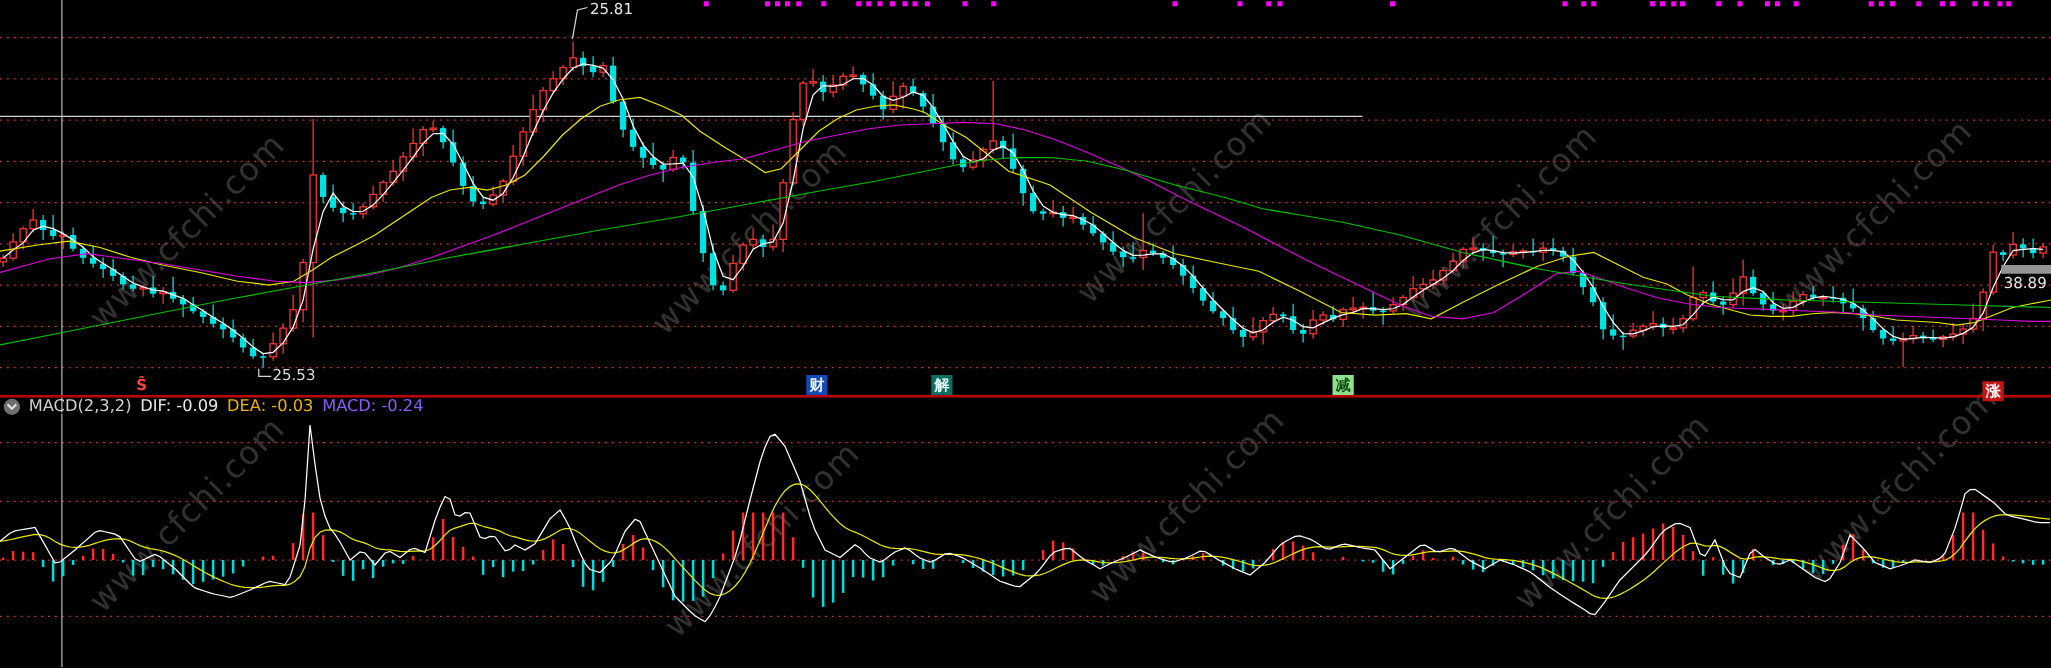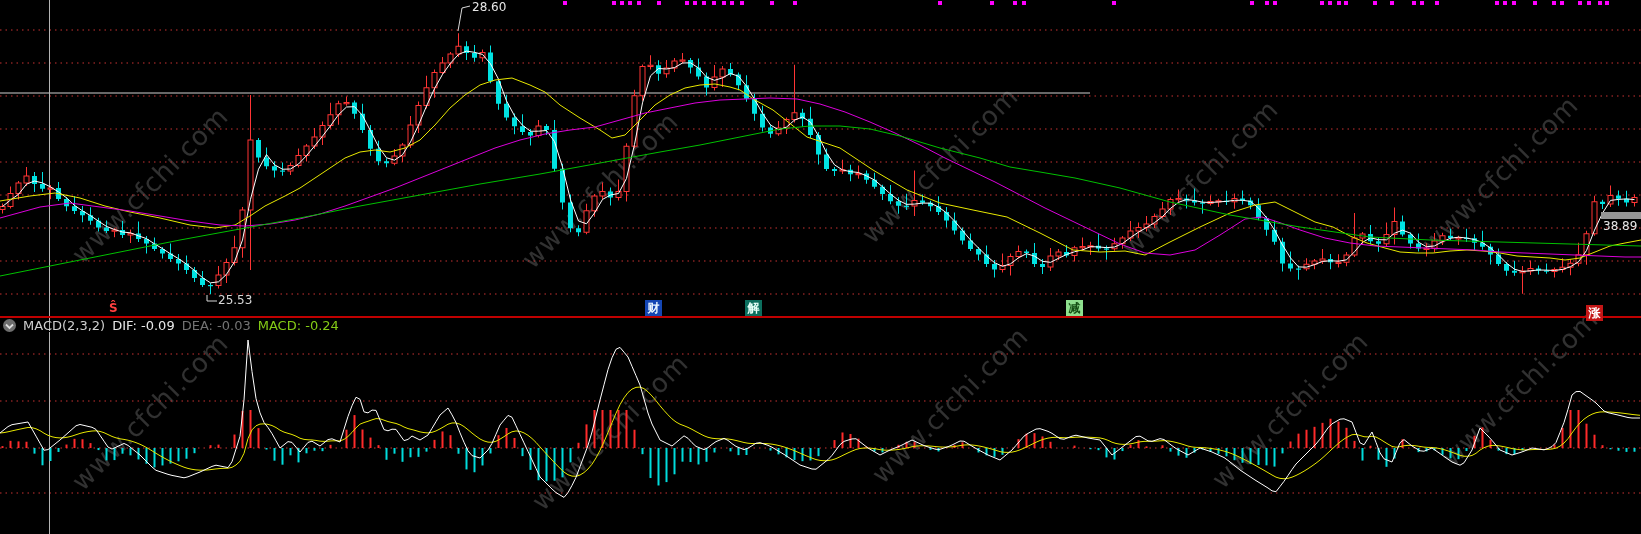--- a/index.html
+++ b/index.html
@@ -15,22 +15,22 @@
          font:bold 12px "DejaVu Sans",sans-serif;z-index:3;}
   .pricebar{position:absolute;left:1601px;top:212px;width:40px;height:7px;background:#959595;z-index:3;}
   .pricelbl{position:absolute;left:1603px;top:219px;z-index:3;}
   .smarker{position:absolute;left:109px;top:301px;color:#ff4040;font:bold 12px "DejaVu Sans",sans-serif;z-index:3;}
   .macd-row{position:absolute;left:3px;top:317px;height:16px;display:flex;align-items:center;gap:7px;
          font:13px "DejaVu Sans",sans-serif;z-index:3;text-decoration:underline;}
   .icon-circle{width:13px;height:13px;border-radius:50%;background:#6e6e6e;display:flex;
          align-items:center;justify-content:center;}
   .ind-name{color:#cfcfcf;}
   .ind-dif{color:#e8e8e8;}
-  .ind-dea{color:#737373;}
-  .ind-macd{color:#84cc16;}
+  .ind-dea{color:#eab308;}
+  .ind-macd{color:#8b5cf6;}
   .hi-lbl{left:472px;top:0px;}
   .lo-lbl{left:218px;top:293px;color:#d8d8d8;}
 </style>
 </head>
 <body>
 
 <div id="stage">
   <div id="wm-layer">
       <div class="wm" style="left: 150px; top: 185px;">www.cfchi.com</div>
       <div class="wm" style="left: 600px; top: 190px;">www.cfchi.com</div>
@@ -658,21 +658,21 @@
       <rect x="1617.5" y="448" width="2" height="2.6977511924148985" fill="#00dcdc"></rect>
       <rect x="1625.5" y="448" width="2" height="3.8848128775388204" fill="#00dcdc"></rect>
       <rect x="1633.5" y="448" width="2" height="3.7351598670091333" fill="#00dcdc"></rect>
       <polyline points="0,433 4,432.584 8,431.80608 12,430.8779562666667 16,429.983821952 20,429.11925843157337 24,428.2804215021355 28,427.4639667068579 32,427.6712980937899 36,428.7693234592443 40,430.6422525860131 44,433.18934798512555 48,435.3227327470592 52,436.7627774899415 56,437.59961641624915 60,437.91166628213676 64,437.72092744323675 68,437.09276243117154 72,436.0840366484526 76,434.74422299526486 80,433.40865047646867 84,432.3690553262924 88,431.5869604868156 92,431.02889091764723 96,430.8258017650198 100,431.41178086890056 104,432.6842493559435 108,434.5539636063375 112,436.4406150041803 116,437.8393350536369 120,438.81355482999743 124,439.41845936876445 128,440.1960596508251 132,441.28857189621783 136,442.6550575497095 140,444.25990006824725 144,446.1761130593751 148,448.3632183616563 152,450.785999974641 156,453.327153311271 160,455.7112900474724 164,457.958822341301 168,460.08750877026523 172,462.07813263013077 176,463.91397538821377 180,465.615158587746 184,467.19918797133903 188,468.44729353506494 192,469.3251453755065 196,469.8808764766907 200,470.15636253472087 204,470.1533687385405 208,469.9080974691969 212,469.4520447982013 216,468.89927897443516 220,468.52237270775856 224,468.29846425574993 228,468.2076639025024 232,467.3573342618438 236,464.9708808078041 240,461.2479996361229 244,453.28575968342693 248,438.55861092458144 252,429.83170579010016 256,425.76786975167283 260,424.08947525538395 264,423.88284347218405 268,424.35307382080015 272,425.5551742240961 276,427.5370015749636 280,430.1971913702183 284,432.09555649208994 288,433.3311341481182 292,434.51008670886284 296,436.1597754367107 300,438.2190046299383 304,439.3865340280463 308,439.77828460440026 312,439.9631076058282 316,440.43590361707055 320,441.15923614685136 324,441.3725354477607 328,441.1421058395518 332,440.83763208041006 336,440.78073990995676 340,440.93924372166236 344,439.4131420378462 348,436.4214335729262 352,432.43414720844584 356,427.86020807134787 360,424.1455238792155 364,422.54803434634607 368,421.29378988132106 372,419.83859719674933 376,418.61157956117194 380,418.79207421821957 384,420.19710456985104 388,421.5754809757704 392,422.56666844892027 396,423.4550015505606 400,424.9558513489877 404,426.9895906736193 408,428.6066581717631 412,429.5677926094339 416,430.6639795702075 420,431.87766222608053 424,432.60856613669006 428,432.9194525389203 432,432.32325704219403 436,430.9379002933755 440,428.86597325523667 444,426.6083967320559 448,424.1893051568886 452,422.97612405792165 456,422.92351364467754 460,424.21488544229805 464,426.5594503347993 468,429.70422179127536 472,433.07067295840955 476,436.1554854738163 480,438.9952723622202 484,440.9458869551316 488,442.1229216509645 492,442.2889418363391 496,441.23737939761503 500,439.1265200759251 504,436.66607246605486 508,433.9014830454677 512,431.7389569162236 516,430.9668925171145 520,431.40452982322296 524,432.89460761287063 528,435.30030862319745 532,438.5026018355151 536,442.39793026356483 540,446.8961993293014 544,451.3296934164922 548,455.7068332723482 552,460.0349449469429 556,464.26840210384034 560,468.2635098303411 564,472.05125355239676 568,474.7225905905852 572,476.1106538138091 576,476.26960215134727 580,475.0212205383388 584,472.54846186835476 588,469.010495158802 592,464.19913078815773 596,457.93324378569724 600,450.4019220935566 604,441.87367222139426 608,432.478094832613 612,422.7634425043733 616,413.20669497880476 620,404.65182463156015 624,397.83308742945735 628,392.5247860636279 632,389.1198972086896 636,387.37097723822666 640,387.0627501972572 644,388.61459267161376 648,391.784695624304 652,395.97268519314446 656,400.6562361180357 660,405.77092542269105 664,410.4807051177412 668,414.83821345243484 672,418.8892457036183 676,421.97364376214796 680,424.2170700730687 684,425.7288509635698 688,427.36310033830574 692,429.356897294326 696,431.57250064606365 700,433.70807556207535 704,435.77402573900554 708,437.31140239293484 712,438.2329200818533 716,438.6706404712124 720,438.84345720995475 724,438.78580777266063 728,438.9956527622148 732,439.59421790312683 736,440.4789695757203 740,441.45670353087667 744,442.5153320718627 748,443.2483389025206 752,443.5660548451929 756,443.5224677153178 760,443.41121357899317 764,443.48775581372405 768,443.7276808912733 772,444.17908237540775 776,444.88380166660477 780,445.80890744994616 784,446.9257494814532 788,448.2354020488643 792,449.7214664491786 796,451.3610091441187 800,453.1340779553833 804,454.8499811545168 808,456.5161502710963 812,458.1390507358538 816,459.5769741401928 820,460.41196750196775 824,460.7224117267119 828,460.57649820223935 832,459.8948867692816 836,458.608551489275 840,456.7961064623359 844,454.79261262223224 848,452.88957298134204 852,451.0739284937676 856,449.4743177895778 860,448.4826564769327 864,448.0199111349314 868,448.01732268739033 872,448.3184040713629 876,448.8836782087524 880,449.67880004161464 884,450.11055603620474 888,450.2261837514981 892,450.09277986380334 896,449.7687184815089 900,449.2787850789128 904,448.5925430186541 908,447.7355124262291 912,446.7298958108193 916,446.0950093554128 920,445.78265813920916 924,445.75091258111195 928,445.9032939455674 932,446.1958657326436 936,446.6104031873999 940,446.96438410637126 944,447.099014172543 948,447.04280899677906 952,446.77724382719776 956,446.28620212966206 960,445.598995852806 964,445.03112639194126 968,444.85707996098887 972,445.0256595660603 976,445.4823238224725 980,446.15962172555106 984,447.0288709012294 988,448.0651176840696 992,449.18331905180725 996,450.37282090840563 1000,451.6243541903129 1004,452.27985481223885 1008,452.41680701998115 1012,452.1026221073836 1016,451.2292812334237 1020,449.8694746730786 1024,448.0864429655784 1028,446.17520538005317 1032,444.23242868064625 1036,442.26221295216226 1040,440.49479193504783 1044,439.1304689834916 1048,438.11684134897104 1052,437.49498530693813 1056,437.3006372170362 1060,437.47822104548817 1064,437.7060523095747 1068,437.70426550933 1072,437.5027109931171 1076,437.2073585640119 1080,437.0704019506903 1084,437.0712496971006 1088,437.19198723647753 1092,437.3836955624021 1096,437.63714847262315 1100,437.94431917118214 1104,438.8615576789285 1108,440.30955518066776 1112,442.219313007181 1116,443.48080231624743 1120,444.1782980151353 1124,444.3851192731677 1128,444.1650537676559 1132,443.57359677786064 1136,442.65902919673874 1140,441.8150220678294 1144,441.38406919901155 1148,441.31247353647336 1152,441.31518531006515 1156,441.1442112197567 1160,440.822130427855 1164,440.6552534722338 1168,440.9100705208434 1172,441.5317613531338 1176,442.4426323772264 1180,443.515090168187 1184,444.72812844632267 1188,446.06347174830074 1192,446.92188708768833 1196,447.36537509962216 1200,447.4478763366713 1204,447.69298574623735 1208,448.07956426589317 1212,448.58922091132706 1216,449.27262219285456 1220,450.10718130778343 1224,451.07324773777157 1228,452.28572553186126 1232,453.7565812127193 1236,455.4522256550658 1240,457.3434363199072 1244,459.3354562649859 1248,461.41518028387105 1252,463.5712068469678 1256,465.786949956862 1260,468.03464646246994 1264,470.31014242234886 1268,472.6098239074435 1272,474.9819753709044 1276,477.15531857268684 1280,478.37012715823755 1284,478.7510106276667 1288,478.32837924607 1292,477.18068994408094 1296,475.4672002513504 1300,473.45646421867485 1304,471.18712387024715 1308,468.692797767115 1312,466.00273405739006 1316,463.14237862992934 1320,460.0255360747052 1324,456.5772163849935 1328,452.8405115882777 1332,449.0695784151349 1336,445.4855332211674 1340,442.0640805690823 1344,439.0397500951016 1348,436.61658258273843 1352,434.7164268469824 1356,434.4152913568747 1360,435.505303480481 1364,436.71361402801847 1368,436.93284420437607 1372,436.2915744578072 1376,437.08566977829224 1380,439.12853270711423 1384,441.6858234551894 1388,444.11866640601477 1392,446.44323977323285 1396,447.21761860271255 1400,446.6433281843599 1404,445.7276955203931 1408,445.347095102742 1412,445.4319727393855 1416,445.8178162832654 1420,446.4655001664409 1424,447.0809851448036 1428,447.40845707597913 1432,447.4853576561018 1436,447.9162611608086 1440,448.6551472099035 1444,449.661978072616 1448,450.90192092317596 1452,452.3446712031631 1456,453.8078639467519 1460,455.28884163367417 1464,456.26529222129653 1468,456.282804232528 1472,455.46603968229937 1476,453.32545452360046 1480,450.0331454355324 1484,447.68883652891316 1488,446.16928778015443 1492,445.41928036873435 1496,445.3907739207989 1500,445.989973311095 1504,446.7279434473193 1508,447.58664413250114 1512,448.55038039527597 1516,449.23283094389006 1520,449.67056292118434 1524,449.8693897414304 1528,449.83436907504444 1532,449.59590109528864 1536,449.46843395290114 1540,449.437537539024 1544,449.49065765895085 1548,449.3618721632872 1552,448.9898287820599 1556,448.1461510403921 1560,446.11215140514116 1564,443.0425717224728 1568,438.6541802556942 1572,432.97913682245394 1576,427.6085157022016 1580,422.90512294662966 1584,419.1845998207107 1588,416.3136018440183 1592,414.17983360429594 1596,412.7264552357375 1600,411.9820160550916 1604,411.8543539679297 1608,411.9632879520988 1612,412.178060518326 1616,412.4849126509436 1620,412.8768740063209 1624,413.3478803854992 1628,413.8876559353843 1632,414.42226066378436 1636,414.8873667774924 1640,415.2920090964184" fill="none" stroke="#e8e800" stroke-width="1"></polyline>
       <polyline points="0,433 4,429.8 8,426.6 12,424.6666666666667 16,424 20,423.3333333333333 24,422.6666666666667 28,422 32,429.05882352941177 36,436.11764705882354 40,443.1764705882353 44,450.2352941176471 48,449.6 52,446.4 56,443.2 60,440 64,436.44444444444446 68,432.8888888888889 72,429.3333333333333 76,425.77777777777777 80,424.47058823529414 84,425.4117647058824 88,426.3529411764706 92,427.29411764705884 96,429.46666666666664 100,435.3333333333333 104,441.2 108,447.06666666666666 112,449.06666666666666 116,447.2 120,445.3333333333333 124,443.46666666666664 128,445.4 132,448.6 136,451.8 140,455 144,459 148,463 152,467 156,470.3333333333333 160,471.6666666666667 164,473 168,474.3333333333333 172,475.4 176,476.2 180,477 184,477.8 188,476.8 192,475.2 196,473.6 200,472 204,470.1333333333333 208,468.26666666666665 212,466.4 216,465.2 220,466 224,466.8 228,467.6 232,461.6666666666667 236,449 240,436.3333333333333 244,400 248,340 252,371.42857142857144 256,398.57142857142856 260,412.85714285714283 264,422.5 268,427.5 272,433.6 276,440.8 280,448 284,444.8 288,441.6 292,442.4 296,447.2 300,452 304,447.2 308,442.4 312,441.2 316,443.6 320,446 324,442.8 328,439.6 332,438.8 336,440.4 340,442 344,429.2 348,416.4 352,405.75 356,397.25 360,399.2857142857143 364,411.85714285714283 368,412.9 372,410.1 376,410.4 380,420 384,429.6 388,430.8 392,429.2 396,429.4 400,435 404,440.6 408,439.42857142857144 412,436 416,438 420,440 424,437.5 428,435 432,428.3333333333333 436,421.6666666666667 440,415 444,411.5 448,408 452,414.85714285714283 456,422.57142857142856 460,432.85714285714283 464,442.25 468,450.75 472,455.6 476,456.8 480,458 484,454 488,450 492,443.4 496,434.2 500,425 504,420.2 508,415.4 512,417.26666666666665 516,425.8 520,434.3333333333333 524,442.8666666666667 528,451.4 532,459.93333333333334 536,468.46666666666664 540,477 544,481 548,485 552,489 556,492.6 560,495 564,497.4 568,492.6 572,485.4 576,477.3333333333333 580,466.6666666666667 584,456 588,445.3333333333333 592,432 596,416 600,400 604,384.8 608,369.6 612,357.75 616,349.25 620,347.4 624,352.2 628,357 632,366.3333333333333 636,375.6666666666667 640,385 644,399 648,413 652,424 656,432 660,440 664,442 668,444 672,446 676,442.61538461538464 680,439.2307692307692 684,435.84615384615387 688,438.3 692,442.7 696,446.4 700,448 704,449.6 708,447.6 712,444.4 716,441.6 720,440 724,438.4 728,440.4 732,443.6 736,446.4 740,448 744,449.6 748,448.15384615384613 752,445.6923076923077 756,443.2307692307692 760,442.6666666666667 764,444 768,445.3333333333333 772,447.2 776,449.6 780,452 784,454.4 788,457 792,459.6666666666667 796,462.3333333333333 800,465 804,466.3333333333333 808,467.6666666666667 812,469 816,469.2 820,466 824,462.8 828,459.6 832,455.3333333333333 836,450 840,444.6666666666667 844,441.38461538461536 848,440.15384615384613 852,438.9230769230769 856,438.7692307692308 860,441.84615384615387 864,444.9230769230769 868,448 872,450.3333333333333 876,452.6666666666667 880,455 884,453 888,451 892,449.2 896,447.6 900,446 904,444 908,442 912,440 916,441.84615384615387 920,443.6923076923077 924,445.53846153846155 928,446.9230769230769 932,448.15384615384613 936,449.38461538461536 940,449.3333333333333 944,448 948,446.6666666666667 952,445 956,443 960,441 964,441.2307692307692 968,443.6923076923077 972,446.15384615384613 976,448.53846153846155 980,450.6923076923077 984,452.84615384615387 988,455 992,456.6666666666667 996,458.3333333333333 1000,460 1004,456.6666666666667 1008,453.3333333333333 1012,450 1016,445.38461538461536 1020,440.7692307692308 1024,436.15384615384613 1028,433.38461538461536 1032,431.2307692307692 1036,429.0769230769231 1040,428.6666666666667 1044,430 1048,431.3333333333333 1052,433.3333333333333 1056,436 1060,438.6666666666667 1064,439.2307692307692 1068,437.6923076923077 1072,436.15384615384613 1076,435.2307692307692 1080,436.15384615384613 1084,437.0769230769231 1088,438 1092,438.6666666666667 1096,439.3333333333333 1100,440 1104,445 1108,450 1112,455 1116,451.9230769230769 1120,448.84615384615387 1124,445.7692307692308 1128,442.6923076923077 1132,439.61538461538464 1136,436.53846153846155 1140,436.1666666666667 1144,438.5 1148,440.8333333333333 1152,441.3333333333333 1156,440 1160,438.6666666666667 1164,439.53846153846155 1168,442.61538461538464 1172,445.6923076923077 1176,448.53846153846155 1180,450.6923076923077 1184,452.84615384615387 1188,455 1192,452.6666666666667 1196,450.3333333333333 1200,448 1204,449.3333333333333 1208,450.6666666666667 1212,452 1216,453.84615384615387 1220,455.6923076923077 1224,457.53846153846155 1228,460.4 1232,463.6 1236,466.8 1240,470 1244,472.6666666666667 1248,475.3333333333333 1252,478 1256,480.61538461538464 1260,483.0769230769231 1264,485.53846153846155 1268,488 1272,490.85714285714283 1276,491.7 1280,486.5 1284,481.3 1288,475.5 1292,469.5 1296,464 1300,460 1304,456 1308,452 1312,448 1316,444 1320,439.1666666666667 1324,433.5 1328,427.8333333333333 1332,423.8333333333333 1336,421.5 1340,419.1666666666667 1344,418.8 1348,420.4 1352,422 1356,432.4 1360,442.8 1364,444.8 1368,438.4 1372,432 1376,442.4 1380,452.8 1384,458.8 1388,460.4 1392,462 1396,452.4 1400,442.8 1404,439.6 1408,442.8 1412,446 1416,448.4 1420,450.8 1424,451.2 1428,449.6 1432,448 1436,450.8 1440,453.6 1444,456.4 1448,459.2 1452,462 1456,463.6 1460,465.2 1464,462.8 1468,456.4 1472,450 1476,439 1480,428 1484,432 1488,436 1492,440.4 1496,445.2 1500,450 1504,451.6666666666667 1508,453.3333333333333 1512,455 1516,453.8 1520,452.6 1524,451.2 1528,449.6 1532,448 1536,448.61538461538464 1540,449.2307692307692 1544,449.84615384615387 1548,448.5 1552,446.5 1556,442.5 1560,432.5 1564,422.5 1568,409.2857142857143 1572,395 1576,391.6666666666667 1580,391.42857142857144 1584,394.2857142857143 1588,397.1 1592,399.9 1596,403 1600,407 1604,411 1608,412.6923076923077 1612,413.61538461538464 1616,414.53846153846155 1620,415.5 1624,416.5 1628,417.5 1632,418 1636,418 1640,418" fill="none" stroke="#ffffff" stroke-width="1"></polyline>
       <rect x="0" y="316" width="1641" height="2" fill="#c00000"></rect>
       <polyline points="458,31 462,8 470,6" fill="none" stroke="#d8d8d8" stroke-width="1"></polyline>
       <polyline points="207,295 207,301 217,301" fill="none" stroke="#d8d8d8" stroke-width="1"></polyline>
     </svg>
 
-  <div class="overlay lbl hi-lbl">28.60</div>
+  <div class="overlay lbl hi-lbl">25.81</div>
   <div class="overlay lbl lo-lbl">25.53</div>
   <div class="pricebar"></div>
   <div class="pricelbl lbl">38.89 -</div>
   <div class="smarker">Ŝ</div>
   <div id="badge-layer">
       <div class="badge" style="left: 645px; top: 300px; background: rgb(20, 70, 180); color: rgb(234, 246, 255);">财</div>
       <div class="badge" style="left: 745px; top: 300px; background: rgb(12, 110, 94); color: rgb(230, 255, 248);">解</div>
       <div class="badge" style="left: 1066px; top: 300px; background: rgb(142, 224, 142); color: rgb(20, 80, 20);">减</div>
       <div class="badge" style="left: 1586px; top: 305px; background: rgb(196, 22, 22); color: rgb(255, 255, 255);">涨</div>
     </div>

